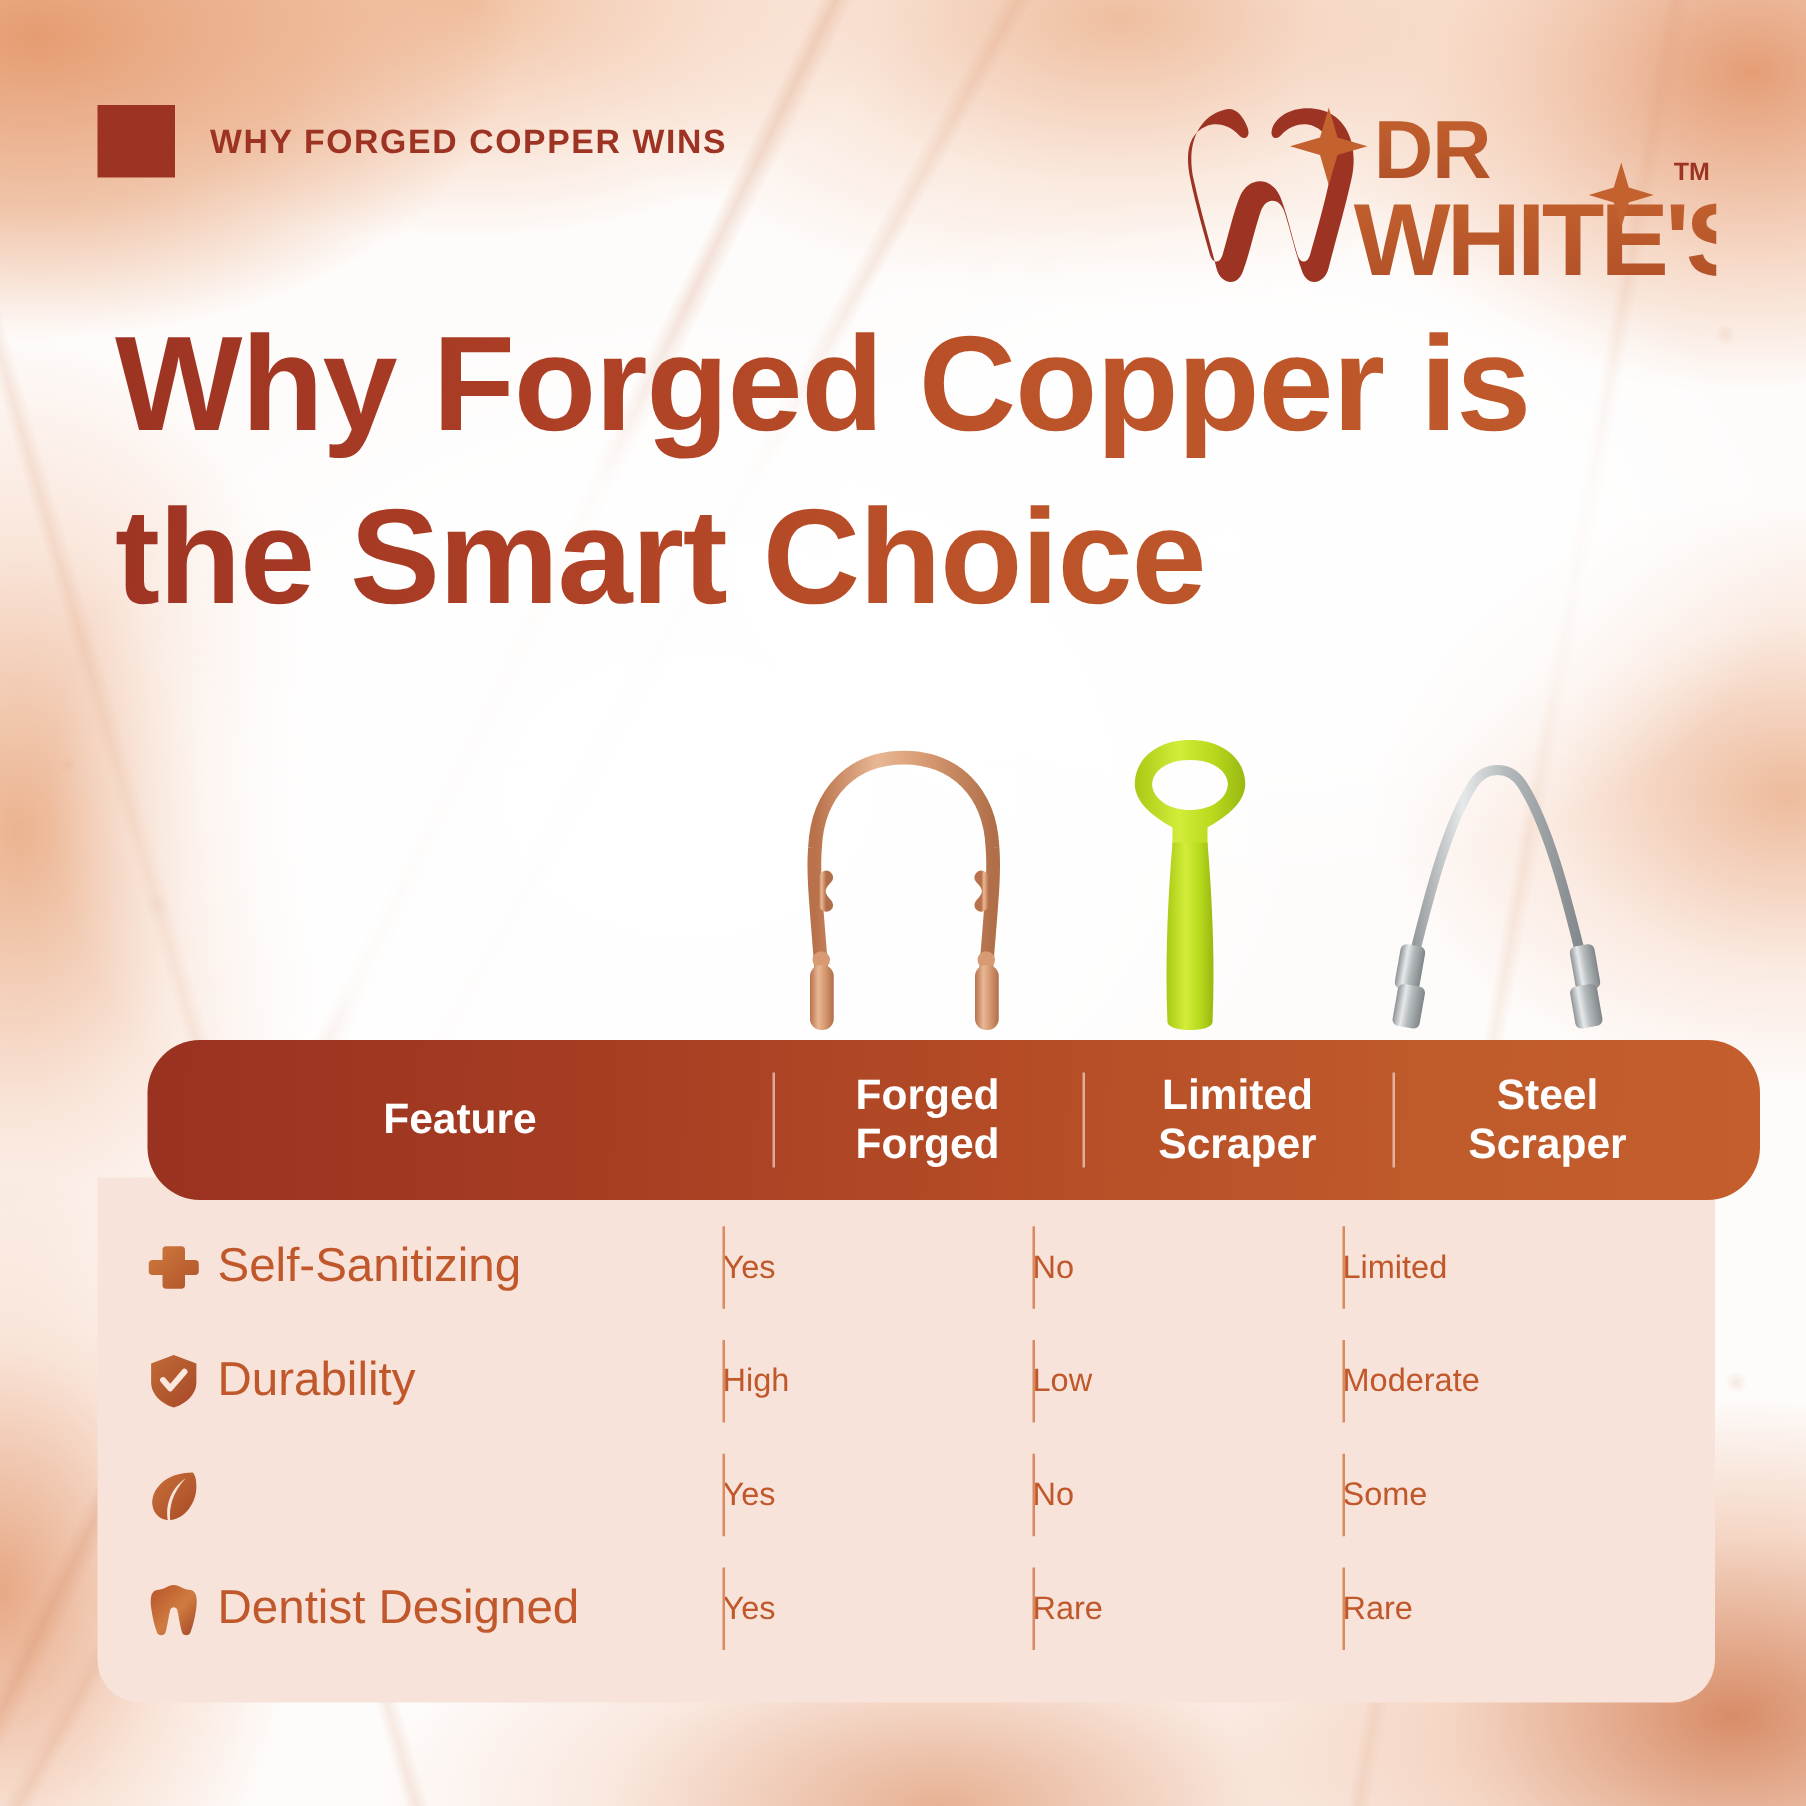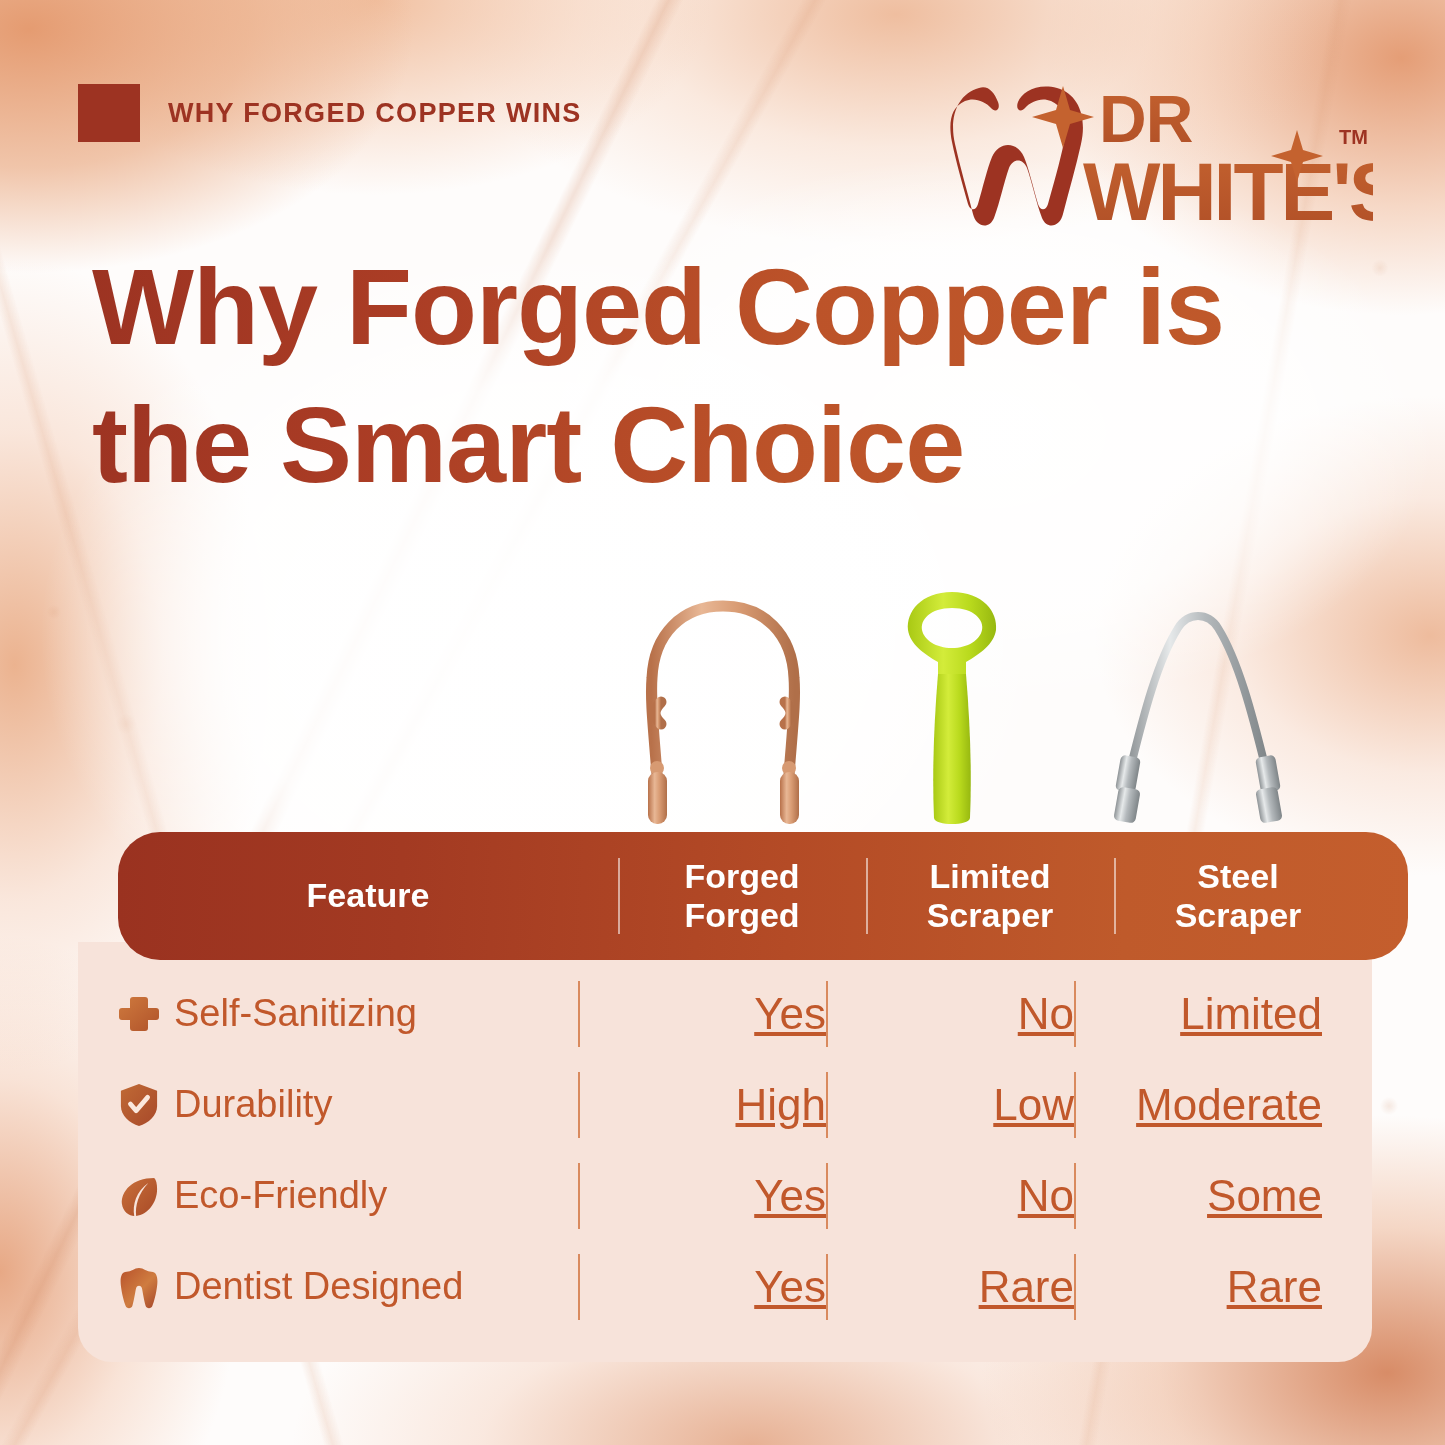--- a/index.html
+++ b/index.html
@@ -201,25 +201,24 @@
   }
   .feature-label {
     font-size: 38px;
     color: #c1582b;
     font-weight: 400;
     white-space: nowrap;
   }
   .cell-val {
     width: 248px;
     position: relative;
-    text-align: right;
-    font-size: 44px;
+    text-align: left;
+    font-size: 26px;
     color: #c1582b;
     font-weight: 400;
-    text-decoration: underline;
   }
   .cell-sep {
     position: absolute;
     left: 0;
     top: 50%;
     transform: translateY(-50%);
     width: 2px;
     height: 66px;
     background: #d98a5e;
   }
@@ -422,21 +421,20 @@
               <defs>
                   <linearGradient id="ic3" x1="0" y1="0" x2="1" y2="1">
                 <stop offset="0%" stop-color="#c9703a"></stop>
                     <stop offset="100%" stop-color="#a84a27"></stop>
               </linearGradient>
                 </defs>
               <path d="M37 4 C14 4 2 18 3 31 C4 40 11 44 16 44 C14 32 18 18 31 9
                        C20 21 17 33 18 44 C30 43 40 30 40 16 C40 10 39 6 37 4 Z" fill="url(#ic3)"></path>
             </svg>
           </span>
-          <span class="feature-label">Eco-Friendly</span>
         </div>
         <div class="cell-val">
           <span class="cell-sep"></span>
           <span>Yes</span>
         </div>
         <div class="cell-val">
           <span class="cell-sep"></span>
           <span>No</span>
         </div>
         <div class="cell-val">

